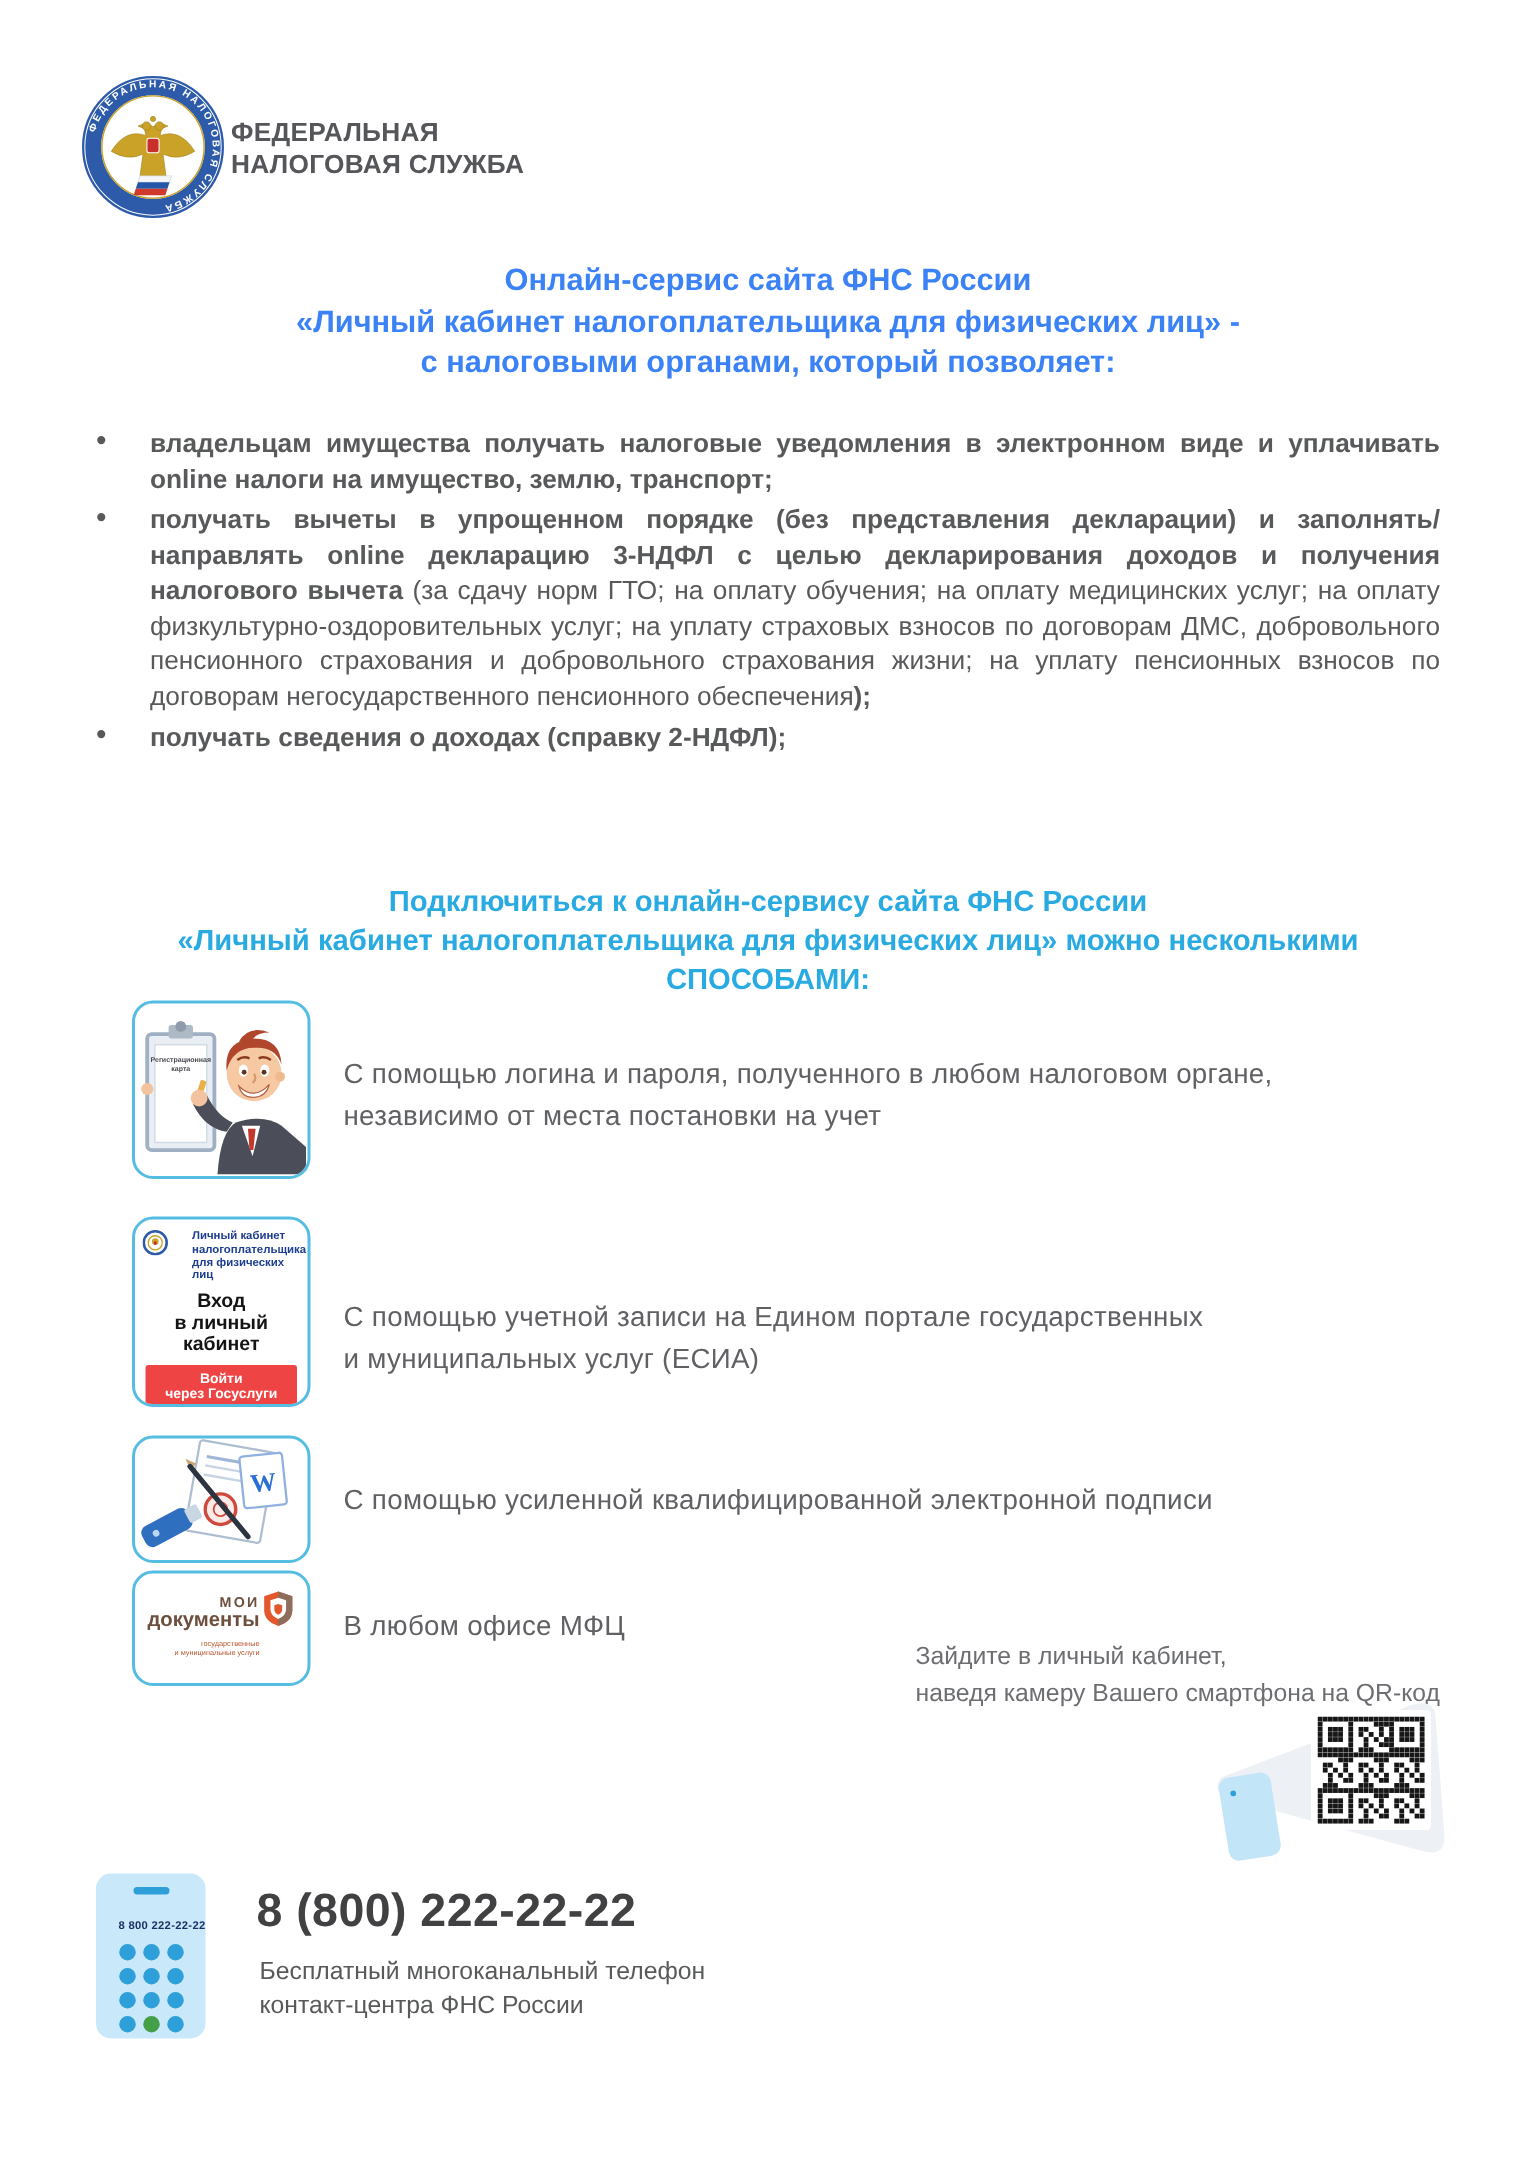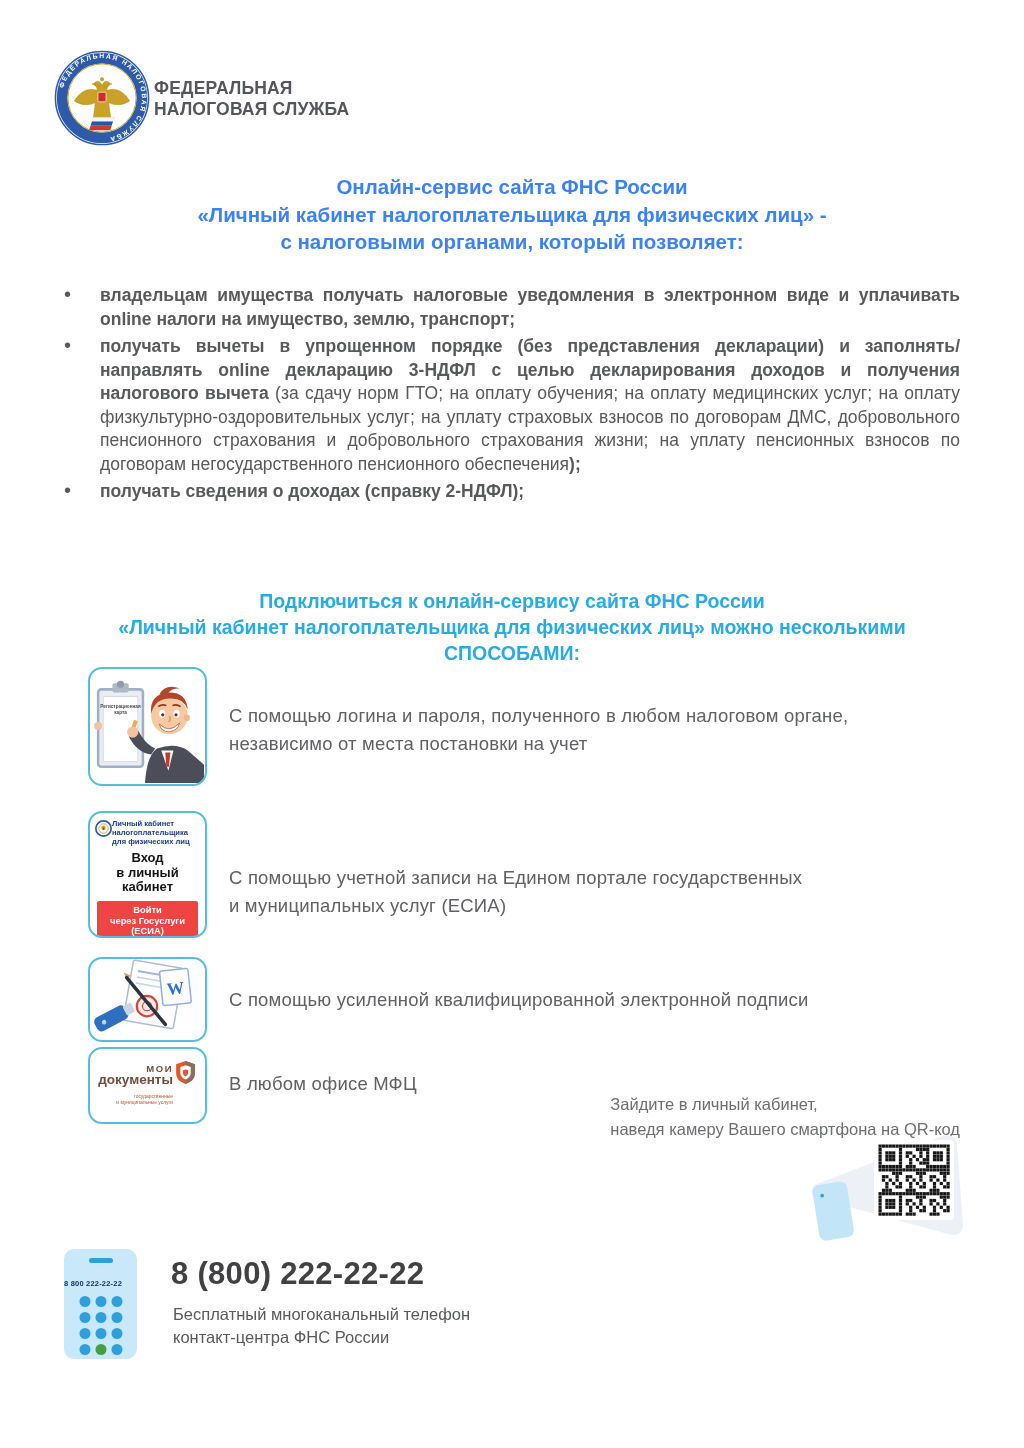--- a/index.html
+++ b/index.html
@@ -37,21 +37,21 @@
   #box-mfc{top:1047px;width:119px;height:77px;}
   .mtext{position:absolute;left:229px;color:#606164;font-size:18.5px;line-height:27.5px;
          letter-spacing:.2px;}
   #text-card{top:702px;}
   #text-esia{top:864px;}
   #text-sign{top:986px;}
   #text-mfc{top:1070px;}
 
   
   .widget{padding:5px 4px 0;text-align:center;}
-  .w-head{display:flex;align-items:flex-start;gap:0;padding:2px 1px 0;text-align:left;}
+  .w-head{display:flex;align-items:flex-start;gap:16px;padding:2px 1px 0;text-align:left;}
   .w-emblem{width:17px;height:17px;flex:none;}
   .w-service{font-size:7.6px;font-weight:bold;color:#1d3d8f;line-height:8.8px;}
   .w-entry{font-size:13px;font-weight:bold;color:#141414;line-height:14.5px;margin-top:5px;}
   .w-btn{margin:6px 3px 0;background:#ef4444;border-radius:2px;color:#fff;font-size:9.3px;
          font-weight:bold;line-height:10.8px;padding:4px 0 5px;cursor:pointer;}
 
   
   .mfc{position:relative;width:100%;height:100%;}
   .mfc-words{position:absolute;right:32px;top:15px;text-align:right;color:#6d4f3e;font-weight:bold;}
   .mfc-moi{font-size:9.5px;letter-spacing:1.5px;line-height:9px;}
@@ -63,21 +63,21 @@
   
   .qr-caption{position:absolute;right:64px;top:1092px;text-align:left;color:#6d6e71;
               font-size:16.5px;line-height:24.5px;}
   .qr-graphic{position:absolute;left:800px;top:1133px;width:170px;height:112px;}
 
   
   .phone-icon{position:absolute;left:64px;top:1249px;width:73px;height:110px;
               background:#c9e8fa;border-radius:10px;}
   .ph-speaker{position:absolute;left:50%;top:9px;transform:translateX(-50%);width:24px;
               height:5px;border-radius:3px;background:#2e9fd8;}
-  .ph-num{position:absolute;left:0;right:0;top:30px;text-align:left;font-size:7.5px;
+  .ph-num{position:absolute;left:0;right:0;top:30px;text-align:right;font-size:7.5px;
           font-weight:bold;color:#1c2f63;letter-spacing:.2px;}
   .ph-dots{position:absolute;left:50%;top:47px;transform:translateX(-50%);
            display:grid;grid-template-columns:repeat(3,11px);gap:5px;}
   .ph-dot{width:11px;height:11px;border-radius:50%;background:#2e9fd8;}
   .ph-dot.green{background:#43a047;}
   .phone-number{position:absolute;left:171px;top:1256px;font-size:31px;font-weight:bold;
                 color:#414042;letter-spacing:.3px;}
   .phone-desc{position:absolute;left:173px;top:1303px;font-size:16.5px;color:#58595b;
               line-height:23px;}
 </style>

